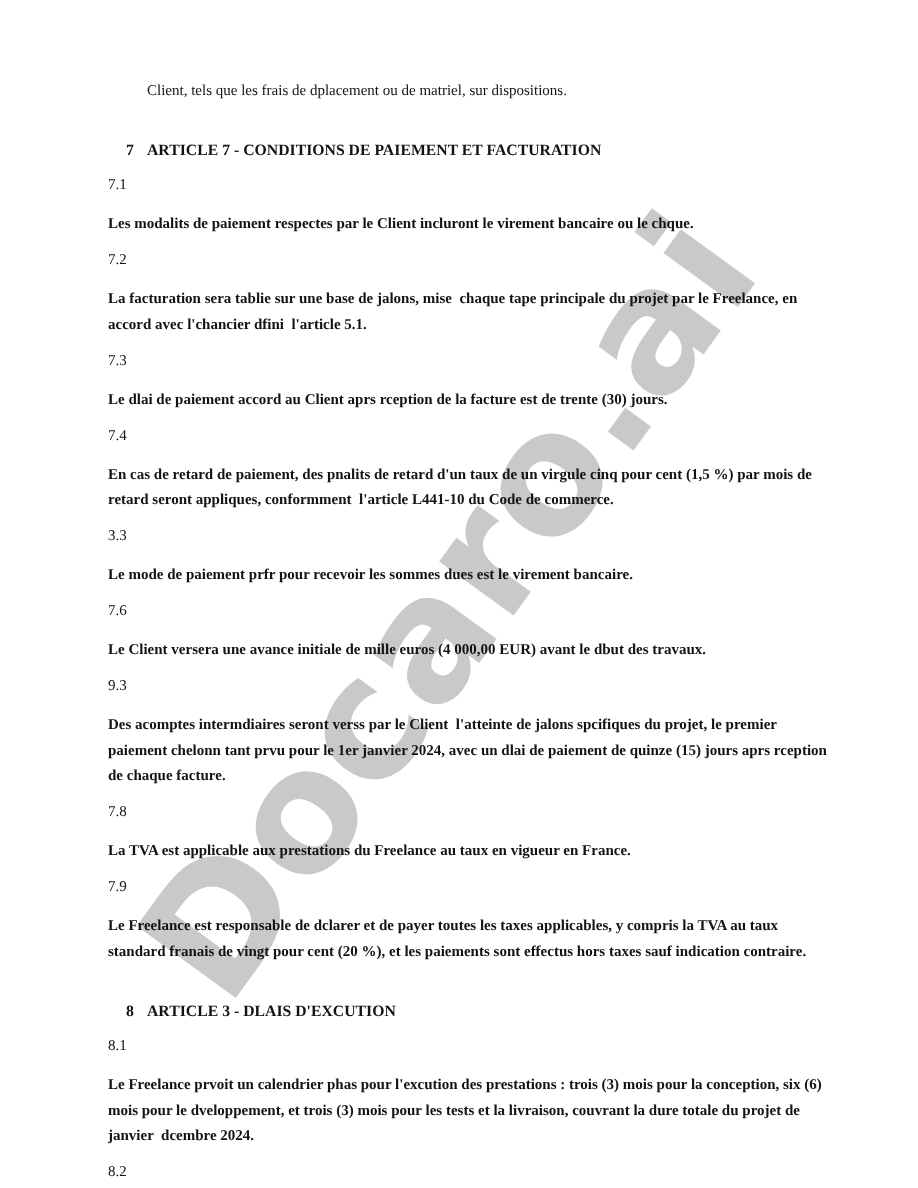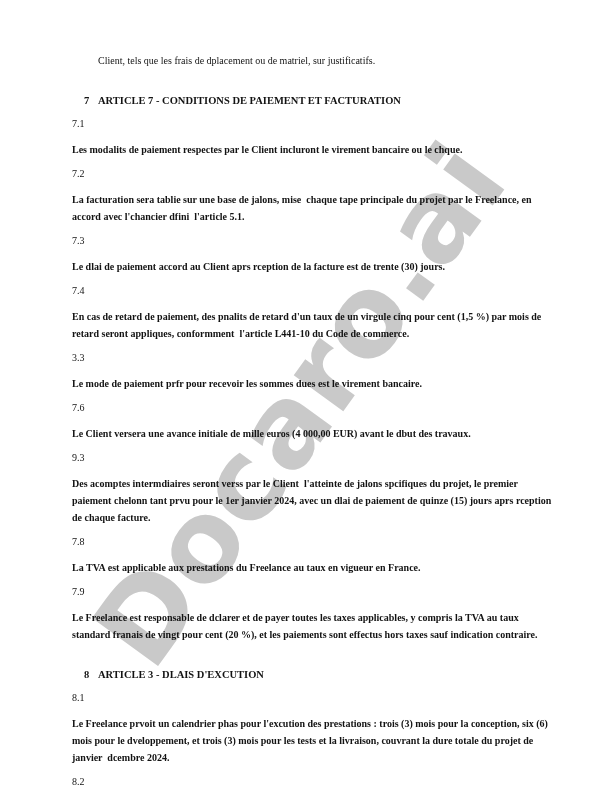--- a/index.html
+++ b/index.html
@@ -74,21 +74,21 @@
 </style>
 </head>
 <body>
 
 <div class="page">
 
   <div class="watermark" style="color: rgb(201, 201, 201);">Docaro.ai</div>
 
   <div class="content">
 
-    <p class="intro">Client, tels que les frais de dplacement ou de matriel, sur justificatifs.</p>
+    <p class="intro">Client, tels que les frais de dplacement ou de matriel, sur dispositions.</p>
 
     <div class="heading">
       <span class="hnum">7</span>
       <span class="htxt">ARTICLE 7 - CONDITIONS DE PAIEMENT ET FACTURATION</span>
     </div>
 
     <div class="clause">
       <span class="cnum">7.1</span>
       <span class="ctxt">Les modalits de paiement respectes par le Client incluront le virement bancaire ou le chque.</span>
     </div>

